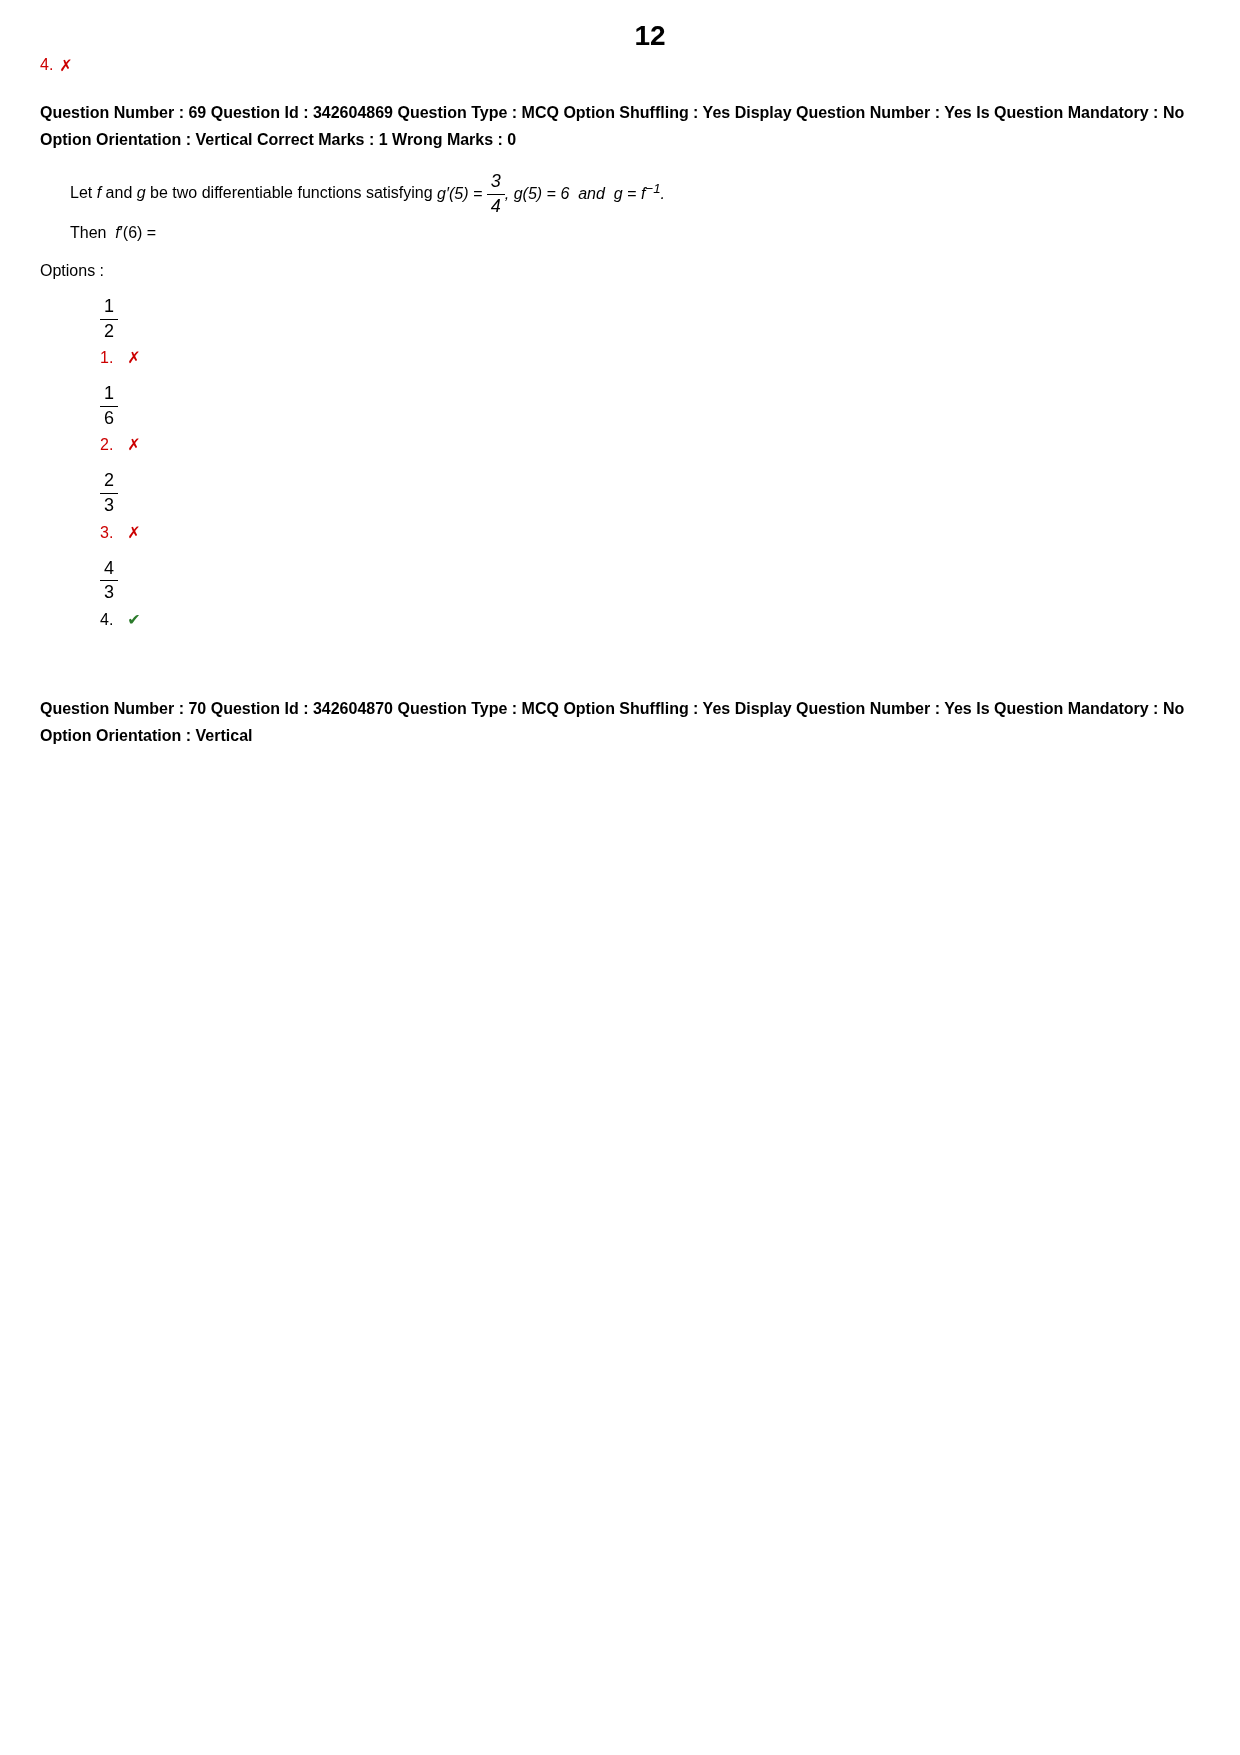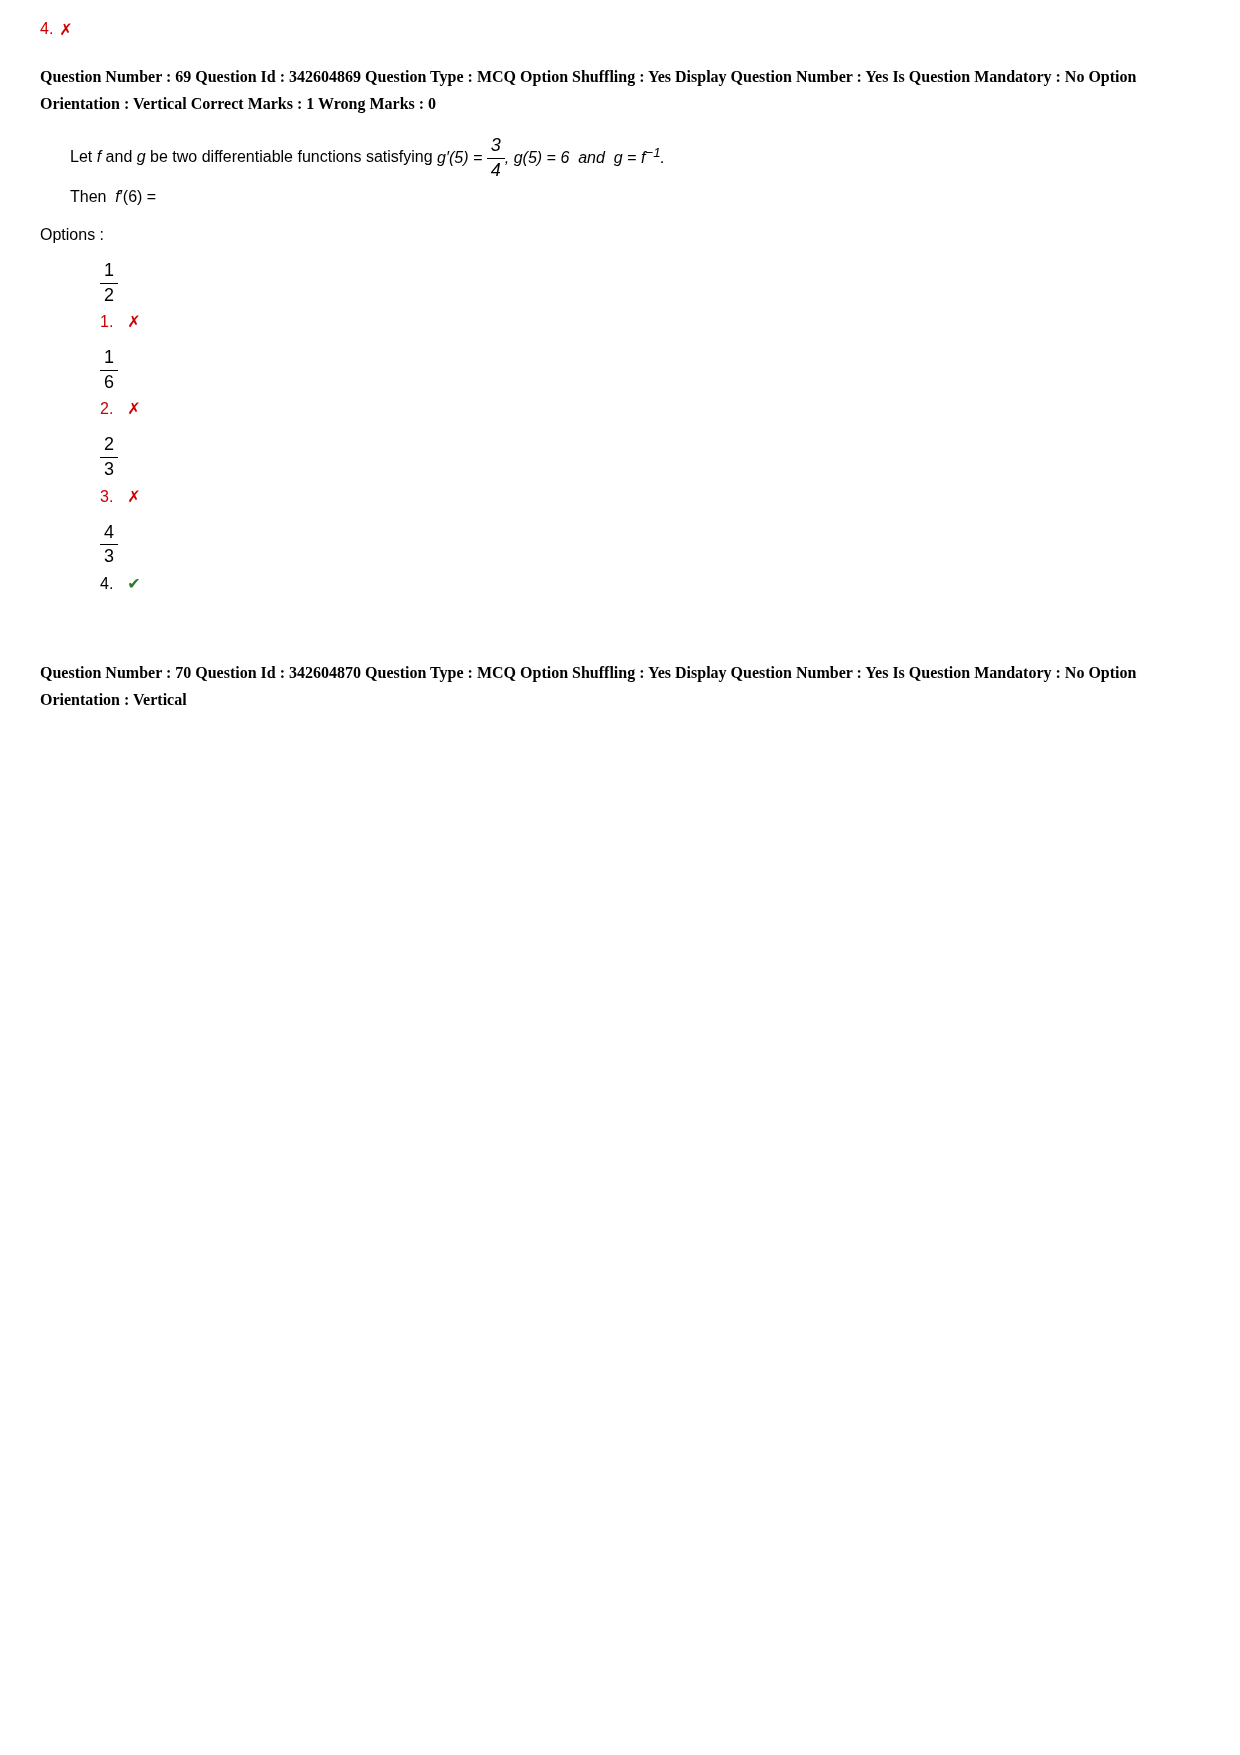--- a/index.html
+++ b/index.html
@@ -35,21 +35,20 @@
     }
     .check-icon {
       color: #2a7a2a;
       font-size: 16px;
     }
     .question-meta {
       font-weight: bold;
       font-size: 16px;
       line-height: 1.7;
       margin: 24px 0 18px 0;
-      font-family: Liberation Serif, serif;
     }
     .question-body {
       font-size: 16px;
       margin: 4px 0 10px 30px;
       line-height: 1.9;
     }
     .options-label {
       font-weight: normal;
       font-size: 16px;
       margin: 14px 0 6px 0;
@@ -88,20 +87,21 @@
       margin-bottom: 8px;
     }
   </style>
 </head>
 <body>
 
 
 
 
 <div class="section-prev">
+  <div class="prev-num-large">12</div>
   <div class="prev-answer">
     <span class="prev-number">4.</span>
     <span class="cross-icon">✗</span>
   </div>
 </div>
 
 
 <div class="question-meta">Question Number : 69 Question Id : 342604869 Question Type : MCQ Option Shuffling : Yes Display Question Number : Yes Is Question Mandatory : No Option Orientation : Vertical Correct Marks : 1 Wrong Marks : 0</div>
 
 

